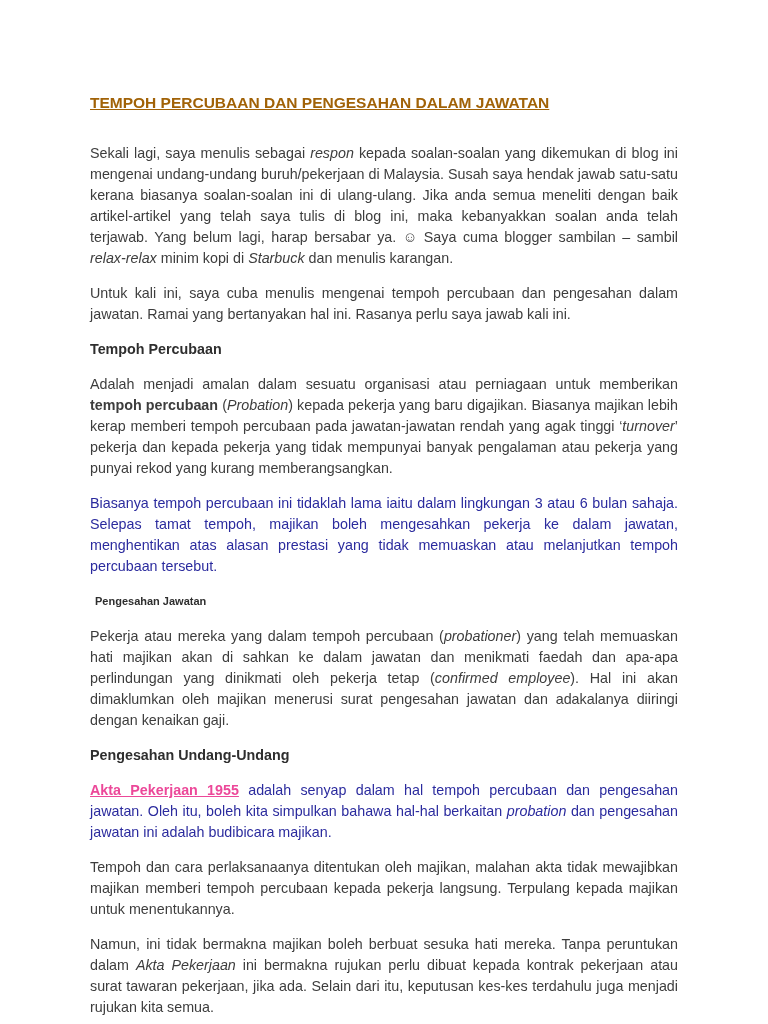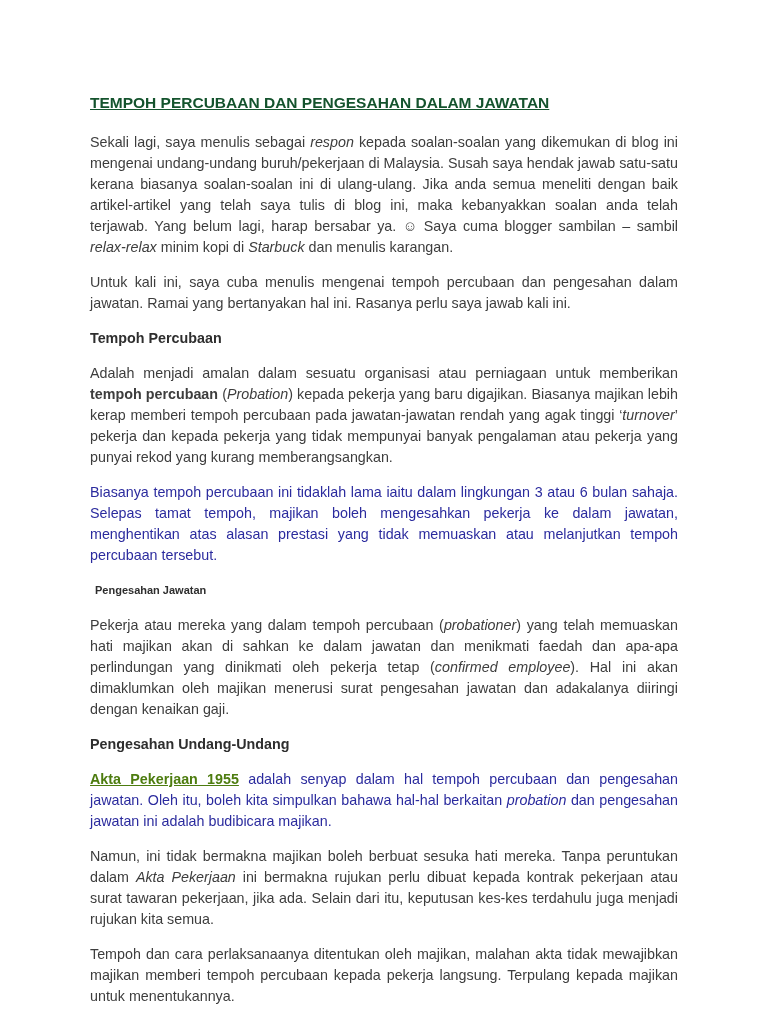--- a/index.html
+++ b/index.html
@@ -16,41 +16,41 @@
     padding: 92px 90px 0 90px;
     font-family: "Liberation Sans", sans-serif;
     font-size: 14.3px;
     line-height: 21px;
     color: #3d3d3d;
     overflow: hidden;
   }
   .doc-title {
     font-size: 15.5px;
     font-weight: bold;
-    color: #14532d;
+    color: #a16207;
     text-decoration: underline;
-    margin: 0 0 19px 0;
+    margin: 0 0 30px 0;
   }
   .para {
     text-align: justify;
     margin: 0 0 14px 0;
   }
   .heading {
     font-weight: bold;
     color: #2e2e2e;
     margin: 0 0 14px 0;
   }
   .indent-sm {
     padding-left: 5px;
   }
   .blue {
     color: #2b2b9e;
   }
   .link {
-    color: #4d7c0f;
+    color: #ec4899;
     font-weight: bold;
     text-decoration: underline;
     cursor: pointer;
   }
   em {
     font-style: italic;
   }
   .emoji {
     font-style: normal;
   }
@@ -73,17 +73,17 @@
   <p class="para blue">Biasanya tempoh percubaan ini tidaklah lama iaitu dalam lingkungan 3 atau 6 bulan sahaja. Selepas tamat tempoh, majikan boleh mengesahkan pekerja ke dalam jawatan, menghentikan atas alasan prestasi yang tidak memuaskan atau melanjutkan tempoh percubaan tersebut.</p>
 
   <h2 class="heading indent-sm" style="font-size:11px;">Pengesahan Jawatan</h2>
 
   <p class="para"><span>Pekerja atau mereka yang dalam tempoh percubaan (</span><em>probationer</em><span>) yang telah memuaskan hati majikan akan di sahkan ke dalam jawatan dan menikmati faedah dan apa-apa perlindungan yang dinikmati oleh pekerja tetap (</span><em>confirmed employee</em><span>). Hal ini akan dimaklumkan oleh majikan menerusi surat pengesahan jawatan dan adakalanya diiringi dengan kenaikan gaji.</span></p>
 
   <h2 class="heading" style="font-size:14.3px;">Pengesahan Undang-Undang</h2>
 
   <p class="para blue"><a class="link">Akta Pekerjaan 1955</a><span> adalah senyap dalam hal tempoh percubaan dan pengesahan jawatan. Oleh itu, boleh kita simpulkan bahawa hal-hal berkaitan </span><em>probation</em><span> dan pengesahan jawatan ini adalah budibicara majikan.</span></p>
 
+  <p class="para">Tempoh dan cara perlaksanaanya ditentukan oleh majikan, malahan akta tidak mewajibkan majikan memberi tempoh percubaan kepada pekerja langsung. Terpulang kepada majikan untuk menentukannya.</p>
+
   <p class="para"><span>Namun, ini tidak bermakna majikan boleh berbuat sesuka hati mereka. Tanpa peruntukan dalam </span><em>Akta Pekerjaan</em><span> ini bermakna rujukan perlu dibuat kepada kontrak pekerjaan atau surat tawaran pekerjaan, jika ada. Selain dari itu, keputusan kes-kes terdahulu juga menjadi rujukan kita semua.</span></p>
-
-  <p class="para">Tempoh dan cara perlaksanaanya ditentukan oleh majikan, malahan akta tidak mewajibkan majikan memberi tempoh percubaan kepada pekerja langsung. Terpulang kepada majikan untuk menentukannya.</p>
 
 </div>
 
 </body></html>

